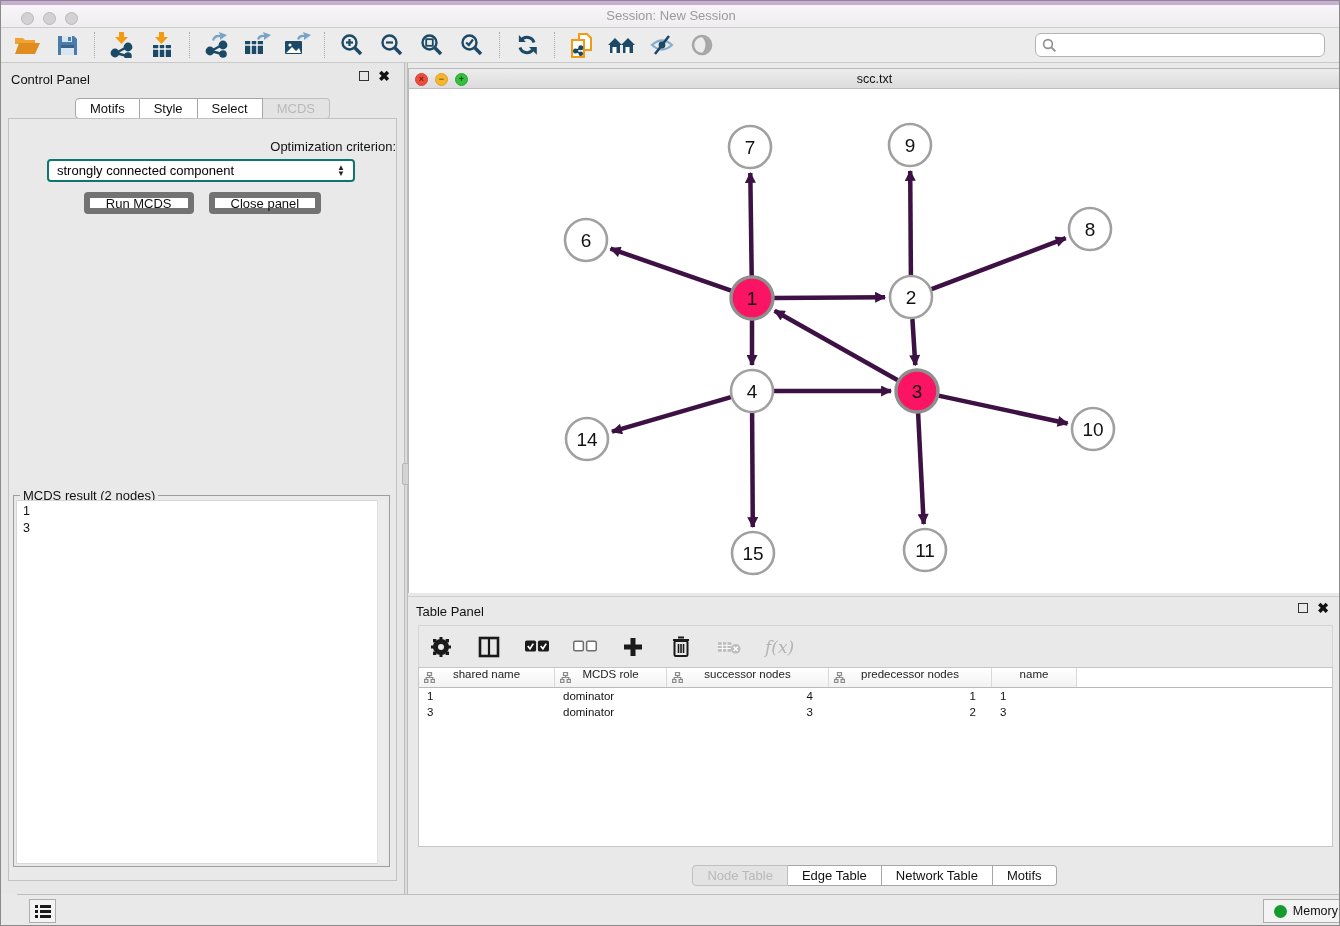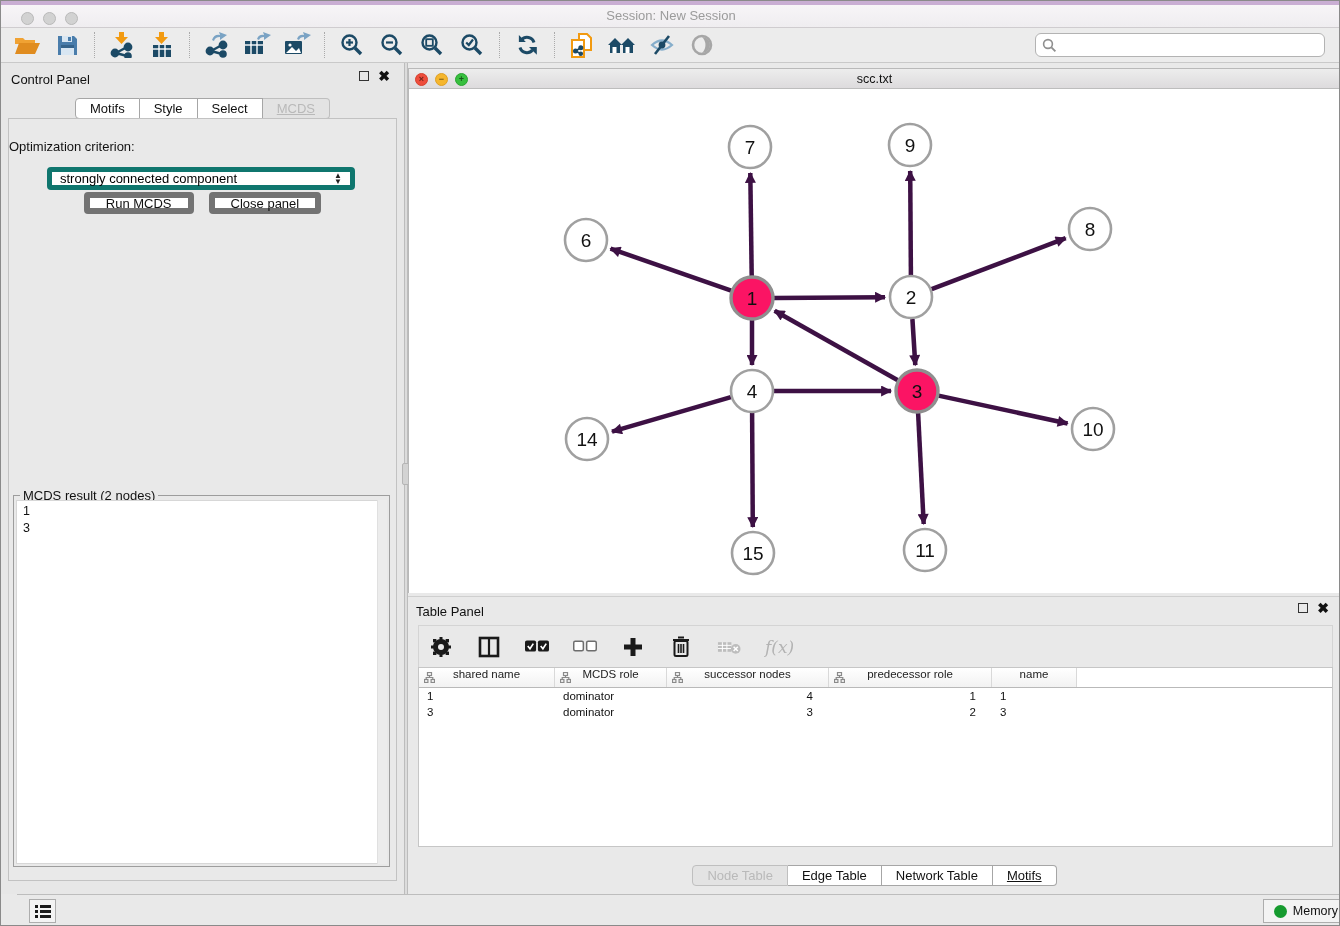--- a/index.html
+++ b/index.html
@@ -26,25 +26,25 @@
   .control-panel{position:absolute;left:0;top:62px;width:403px;height:831px;background:#e7e7e7;}
   .cp-head{position:absolute;left:0;top:0;width:100%;height:32px;}
   .cp-title{position:absolute;left:10px;top:9px;font-size:13px;color:#111;}
   .panel-ctl{position:absolute;top:8px;display:flex;gap:9px;align-items:center;}
   .float-ic{width:10px;height:10px;border:1.6px solid #333;display:inline-block;}
   .close-ic{font-size:14px;font-weight:bold;color:#111;line-height:10px;}
   .cp-tabs{position:absolute;left:0;top:35px;width:100%;display:flex;justify-content:center;}
   .tabbtn{height:21px;padding:0 14px;font-size:13px;display:flex;align-items:center;background:#fff;
     border:1px solid #a6a6a6;border-left-width:0;color:#111;cursor:default;}
   .tabbtn:first-child{border-left-width:1px;border-radius:4px 0 0 4px;}
-  .tabbtn:last-child{border-radius:0 4px 4px 0;text-decoration:underline;}
+  .tabbtn:last-child{border-radius:0 4px 4px 0;}
   .tabbtn.sel{background:#e3e3e3;color:#b9b9b9;border-color:#bfbfbf;}
   .cp-body{position:absolute;left:7px;top:55px;width:389px;height:763px;border:1px solid #c2c2c2;background:#e9e9e9;}
-  .opt-label{position:absolute;left:0;width:100%;top:20px;text-align:left;font-size:13px;color:#111;}
-  .combo{position:absolute;left:38px;top:48px;width:308px;height:23px;background:#fff;border:5px solid #0f766e;
+  .opt-label{position:absolute;left:0;width:100%;top:20px;text-align:right;font-size:13px;color:#111;}
+  .combo{position:absolute;left:38px;top:40px;width:308px;height:23px;background:#fff;border:2px solid #0f766e;
     border-radius:4px;display:flex;align-items:center;padding:0 8px;font-size:13px;}
   .combo .stepper{margin-left:auto;display:flex;flex-direction:column;align-items:center;line-height:6px;font-size:8px;color:#222;}
   .btnrow{position:absolute;left:0;top:73px;width:100%;display:flex;justify-content:center;gap:15px;}
   .pushbtn{height:22px;padding:0 16px;background:#fff;border:6px solid #737373;border-radius:4px;font-size:13px;
     display:flex;align-items:center;color:#111;}
   .mcds-box{position:absolute;left:4px;top:376px;width:377px;height:372px;border:1px solid #9d9d9d;background:#e9e9e9;}
   .mcds-legend{position:absolute;left:6px;top:-8px;background:#e9e9e9;padding:0 3px;font-size:13px;color:#111;}
   .mcds-inner{position:absolute;left:2px;top:4px;right:2px;bottom:2px;background:#fff;border:1px solid #d7d7d7;
     font-size:12.5px;line-height:17px;white-space:pre;padding:2px 6px;color:#111;}
   .mcds-scroll{position:absolute;right:2px;top:4px;width:10px;bottom:2px;background:#ececec;border-left:1px solid #e0e0e0;}
@@ -491,21 +491,21 @@
           </div>
           <div class="th" style="width: 163px;">
             <svg class="treeic" width="11" height="11" viewBox="0 0 11 11">
               <g fill="none" stroke="#8a8a8a" stroke-width="1.2">
                 <rect x="3.5" y="0.5" width="4" height="3"></rect>
                 <rect x="0.5" y="7.5" width="3.4" height="3"></rect>
                 <rect x="7.1" y="7.5" width="3.4" height="3"></rect>
                 <path d="M5.5 3.5 v2 M2.2 7.5 v-2 h6.6 v2"></path>
               </g>
             </svg>
-            <span>predecessor role</span>
+            <span>predecessor nodes</span>
           </div>
           <div class="th" style="width: 85px;">
             <span>name</span>
           </div>
         </div>
       <div>
           <div class="tr">
             <div class="td" style="width: 136px;">1</div>
             <div class="td" style="width: 112px;">dominator</div>
             <div class="td r" style="width: 162px;">4</div>

